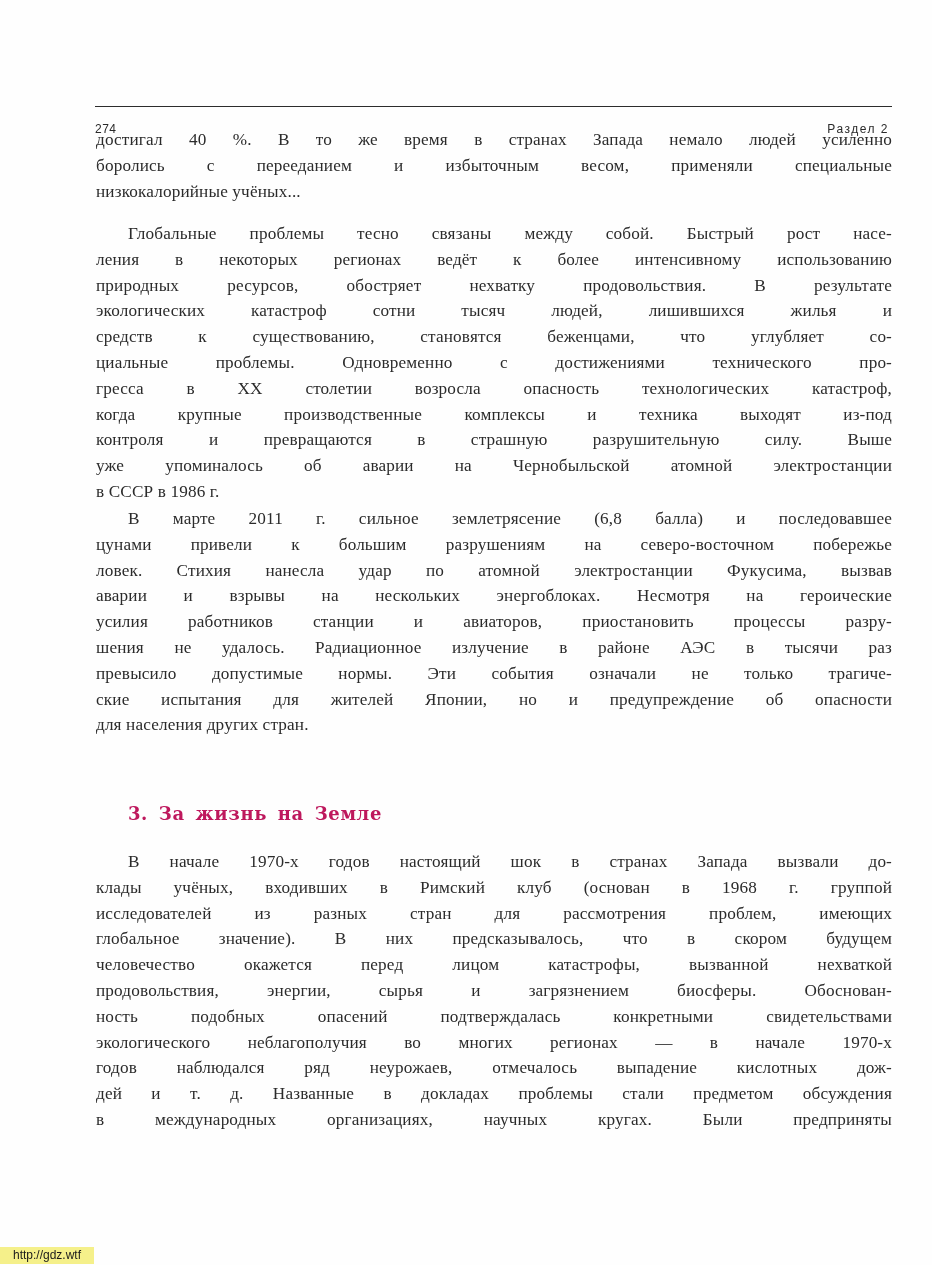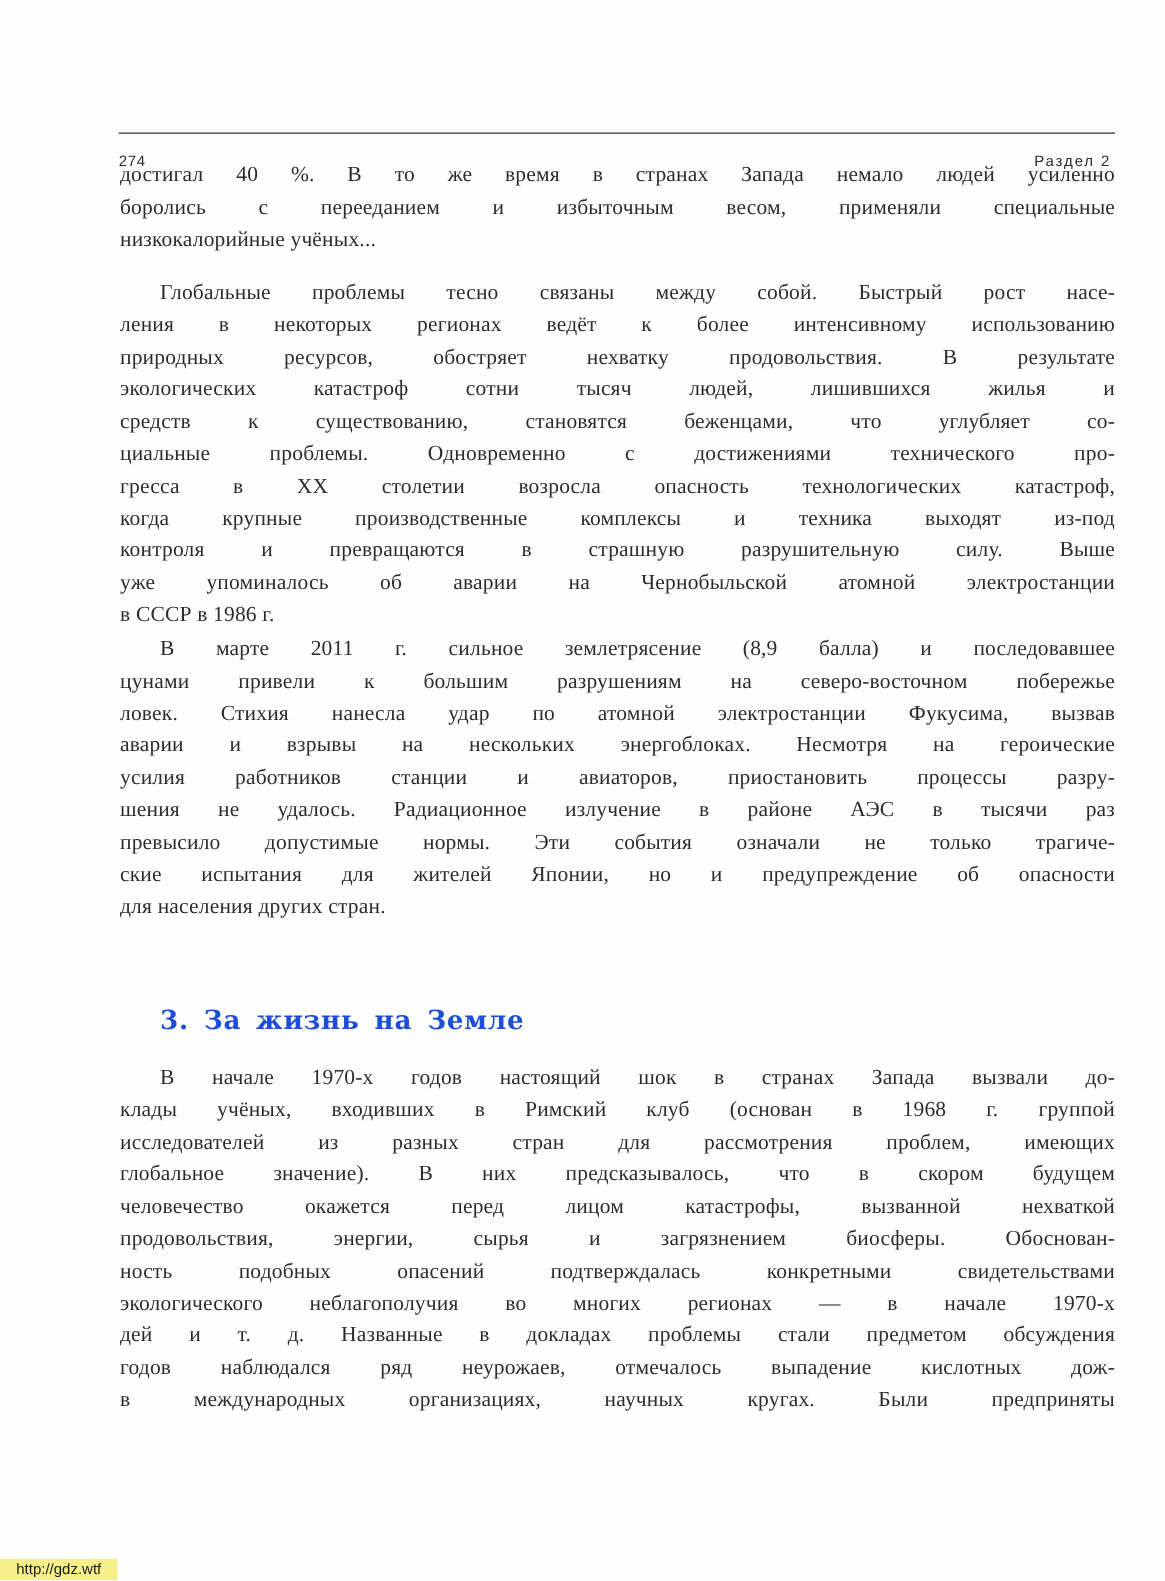--- a/index.html
+++ b/index.html
@@ -68,22 +68,22 @@
     }
     .line.indent {
       padding-left: 32px;
     }
     .section-heading {
       position: absolute;
       left: 128px;
       top: 803px;
       font-family: "DejaVu Serif", "Liberation Serif", serif;
       font-weight: bold;
-      font-size: 21px;
-      color: #1d4ed8;
+      font-size: 18px;
+      color: #be185d;
       letter-spacing: 0.6px;
       word-spacing: 4px;
       text-align: center;
     }
     .watermark-link {
       position: absolute;
       left: 0;
       top: 1247px;
       height: 17px;
       padding: 0 13px;
@@ -118,21 +118,21 @@
   <span class="line">средств к существованию, становятся беженцами, что углубляет со-</span>
   <span class="line">циальные проблемы. Одновременно с достижениями технического про-</span>
   <span class="line">гресса в XX столетии возросла опасность технологических катастроф,</span>
   <span class="line">когда крупные производственные комплексы и техника выходят из-под</span>
   <span class="line">контроля и превращаются в страшную разрушительную силу. Выше</span>
   <span class="line">уже упоминалось об аварии на Чернобыльской атомной электростанции</span>
   <span class="line last">в СССР в 1986 г.</span>
 </div>
 
 <div class="text-block" style="top:506px;">
-  <span class="line indent">В марте 2011 г. сильное землетрясение (8,9 балла) и последовавшее</span>
+  <span class="line indent">В марте 2011 г. сильное землетрясение (6,8 балла) и последовавшее</span>
   <span class="line">цунами привели к большим разрушениям на северо-восточном побережье</span>
   <span class="line">ловек. Стихия нанесла удар по атомной электростанции Фукусима, вызвав</span>
   <span class="line">аварии и взрывы на нескольких энергоблоках. Несмотря на героические</span>
   <span class="line">усилия работников станции и авиаторов, приостановить процессы разру-</span>
   <span class="line">шения не удалось. Радиационное излучение в районе АЭС в тысячи раз</span>
   <span class="line">превысило допустимые нормы. Эти события означали не только трагиче-</span>
   <span class="line">ские испытания для жителей Японии, но и предупреждение об опасности</span>
   <span class="line last">для населения других стран.</span>
 </div>
 
@@ -140,18 +140,18 @@
 
 <div class="text-block" style="top:849px;">
   <span class="line indent">В начале 1970-х годов настоящий шок в странах Запада вызвали до-</span>
   <span class="line">клады учёных, входивших в Римский клуб (основан в 1968 г. группой</span>
   <span class="line">исследователей из разных стран для рассмотрения проблем, имеющих</span>
   <span class="line">глобальное значение). В них предсказывалось, что в скором будущем</span>
   <span class="line">человечество окажется перед лицом катастрофы, вызванной нехваткой</span>
   <span class="line">продовольствия, энергии, сырья и загрязнением биосферы. Обоснован-</span>
   <span class="line">ность подобных опасений подтверждалась конкретными свидетельствами</span>
   <span class="line">экологического неблагополучия во многих регионах — в начале 1970-х</span>
+  <span class="line">годов наблюдался ряд неурожаев, отмечалось выпадение кислотных дож-</span>
   <span class="line">дей и т. д. Названные в докладах проблемы стали предметом обсуждения</span>
-  <span class="line">годов наблюдался ряд неурожаев, отмечалось выпадение кислотных дож-</span>
   <span class="line">в международных организациях, научных кругах. Были предприняты</span>
 </div>
 
 <a class="watermark-link">http://gdz.wtf</a>
 
 </body></html>

